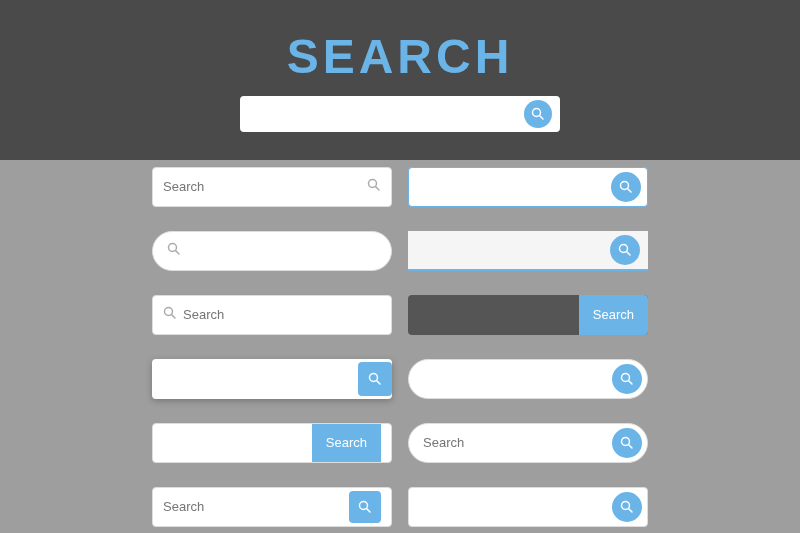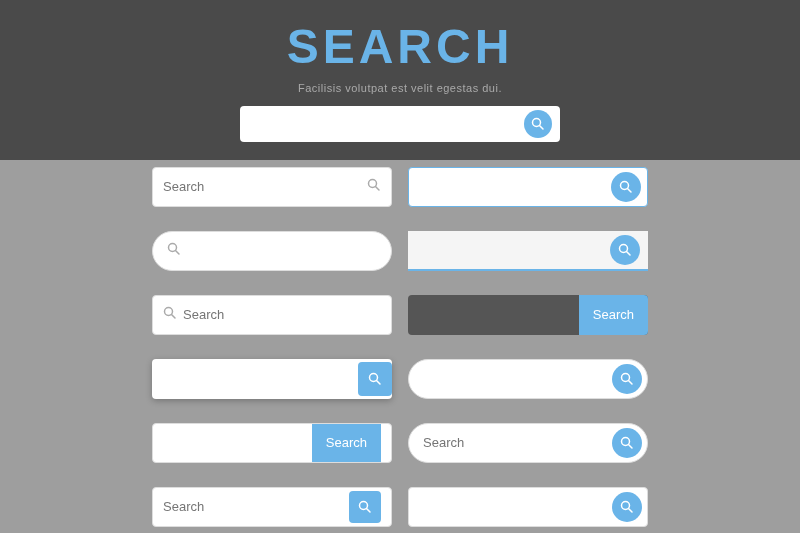--- a/index.html
+++ b/index.html
@@ -231,21 +231,20 @@
       border: 1px solid #ddd;
       border-radius: 4px;
       padding: 0 5px 0 12px;
     }
   </style>
 </head>
 <body>
 
 <div class="top-section">
   <div class="main-title">SEARCH</div>
-  <div class="subtitle">Facilisis volutpat est velit egestas dui.</div>
   <div class="main-search-bar">
     <input type="text" placeholder="" style="">
     <div class="search-btn-circle">
       <svg width="14" height="14" viewBox="0 0 14 14" fill="none">
         <circle cx="5.5" cy="5.5" r="4" stroke="white" stroke-width="1.5"></circle>
         <line x1="8.5" y1="8.5" x2="12" y2="12" stroke="white" stroke-width="1.5" stroke-linecap="round"></line>
       </svg>
     </div>
   </div>
 </div>

